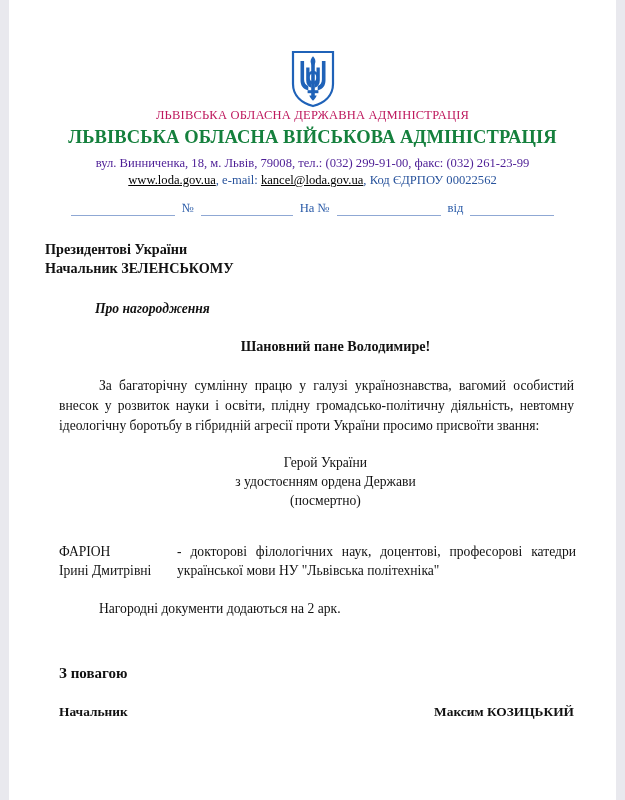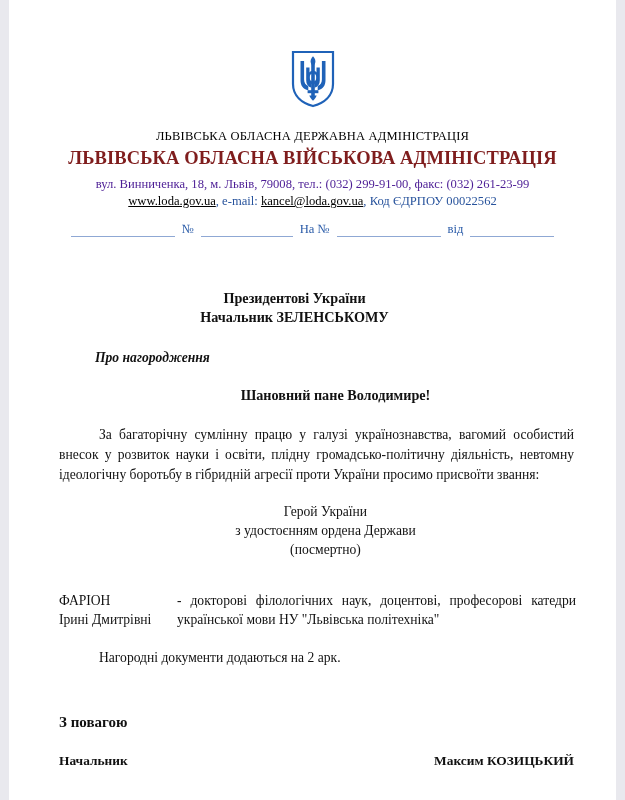--- a/index.html
+++ b/index.html
@@ -34,31 +34,31 @@
     padding-top: 50px;
     display: flex;
     justify-content: center;
   }
   .emblem {
     display: block;
   }
 
   
   .org-line-1 {
-    margin-top: 21px;
-    text-align: center;
-    color: #000000;
+    margin-top: 0;
+    text-align: center;
+    color: #be185d;
     font-size: 12.5px;
     letter-spacing: 0.2px;
     font-weight: 400;
   }
   .org-line-2 {
     margin-top: 4px;
     text-align: center;
-    color: #7f1d1d;
+    color: #15803d;
     font-size: 18.5px;
     font-weight: bold;
     letter-spacing: 0.1px;
   }
   .contact-line {
     margin-top: 8px;
     text-align: center;
     color: #4c1d95;
     font-size: 12.6px;
   }
@@ -93,22 +93,22 @@
   .r3 { width: 104px; }
   .r4 { width: 84px; }
   .flab { white-space: nowrap; padding-bottom: 0px; }
 
   
   .body {
     padding: 0 36px 0 36px;
     color: #111111;
   }
   .addressee {
-    margin-top: 52px;
-    text-align: center;
+    margin-top: 24px;
+    text-align: left;
     padding-right: 36px;
     font-size: 14.2px;
     font-weight: bold;
     line-height: 1.33;
   }
   .subject {
     margin-top: 23px;
     font-size: 13.6px;
     font-weight: bold;
     font-style: italic;

